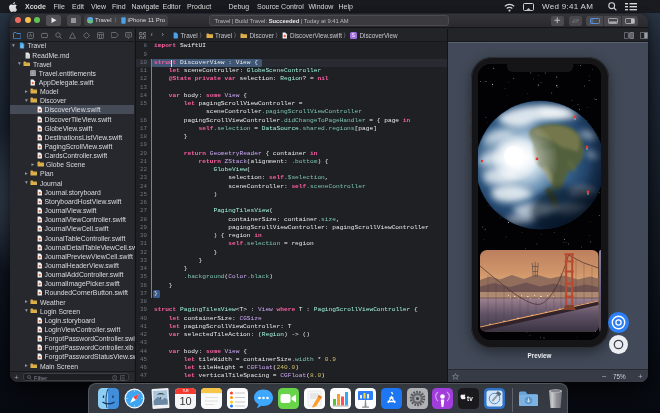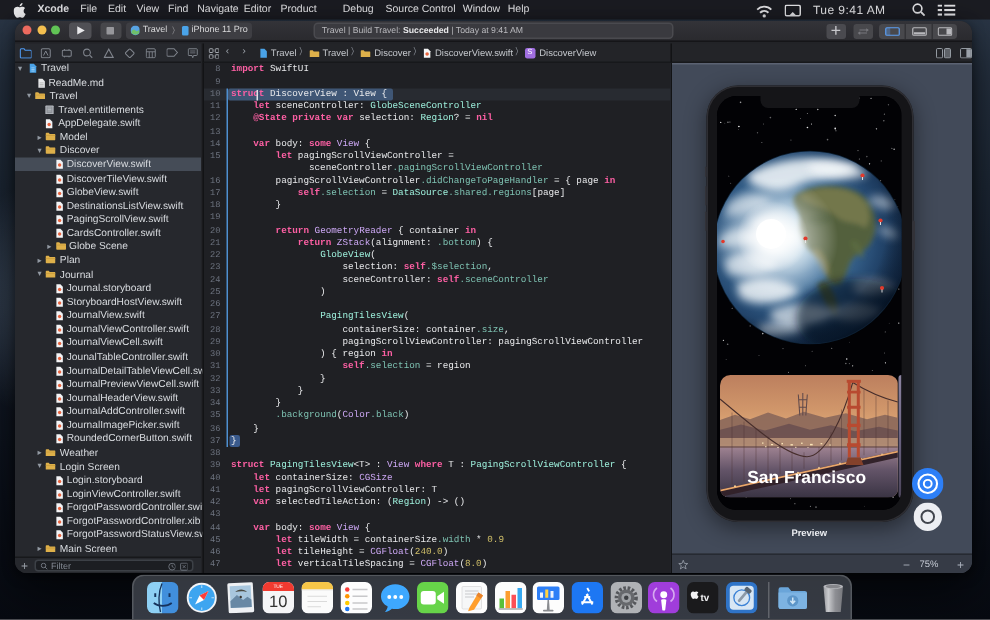--- a/index.html
+++ b/index.html
@@ -97,21 +97,21 @@
 
   <svg style="position:absolute;left:504px;top:2.5px;" width="11" height="9" viewBox="0 0 11 9">
     <path d="M0.8 3.4 A6.6 6.6 0 0 1 10.2 3.4" fill="none" stroke="#e6e6e9" stroke-width="1.2"></path>
     <path d="M2.7 5.5 A3.9 3.9 0 0 1 8.3 5.5" fill="none" stroke="#e6e6e9" stroke-width="1.2"></path>
     <circle cx="5.5" cy="7.6" r="1.1" fill="#e6e6e9"></circle>
   </svg>
   <svg style="position:absolute;left:523px;top:2.5px;" width="11" height="9" viewBox="0 0 11 9">
     <rect x="0.5" y="0.5" width="10" height="7" rx="1" fill="none" stroke="#e6e6e9" stroke-width="1"></rect>
     <path d="M3 7.5 L5.5 5 L8 7.5 Z" fill="#e6e6e9"></path>
   </svg>
-  <span style="position:absolute;left:542px;top:1.8px;font-size:8px;letter-spacing:0.3px;">Tue 9:41 AM</span>
+  <span style="position:absolute;left:542px;top:1.8px;font-size:8px;letter-spacing:0.3px;">Wed 9:41 AM</span>
   <svg style="position:absolute;left:608px;top:2.2px;" width="9" height="9" viewBox="0 0 9 9">
     <circle cx="3.7" cy="3.7" r="2.9" fill="none" stroke="#e6e6e9" stroke-width="1.1"></circle>
     <line x1="6" y1="6" x2="8.4" y2="8.4" stroke="#e6e6e9" stroke-width="1.2"></line>
   </svg>
   <svg style="position:absolute;left:625px;top:3px;" width="12" height="8" viewBox="0 0 12 8">
     <rect x="0" y="0" width="3" height="1.4" fill="#e6e6e9"></rect>
       <rect x="0" y="3" width="3" height="1.4" fill="#e6e6e9"></rect>
       <rect x="0" y="6" width="3" height="1.4" fill="#e6e6e9"></rect>
     <rect x="4.5" y="0" width="7.5" height="1.4" fill="#e6e6e9"></rect>
       <rect x="4.5" y="3" width="7.5" height="1.4" fill="#e6e6e9"></rect>
@@ -1083,21 +1083,20 @@
             <rect x="85.2" y="4" width="2" height="51"></rect>
             <rect x="91.2" y="4" width="2" height="51"></rect>
             <rect x="84.5" y="3.2" width="9.4" height="2"></rect>
             <rect x="84.7" y="10.5" width="9" height="1.8"></rect>
             <rect x="84.7" y="20.5" width="9" height="2"></rect>
             <rect x="84.7" y="32.5" width="9" height="2.2"></rect>
             <rect x="84.7" y="45.5" width="9" height="2.4"></rect>
           </g>
           <path d="M85.2 55 L93.7 55 L95.7 60 L83.7 60 Z" fill="#84412b"></path>
         </svg>
-        <div id="sftext">San Francisco</div>
       </div>
       <div id="sliver"></div>
     </div>
     <div class="sbtn" style="left:-1px;top:54px;height:7px;"></div>
     <div class="sbtn" style="left:-1px;top:67px;height:13px;"></div>
     <div class="sbtn" style="left:-1px;top:84px;height:13px;"></div>
     <div class="sbtn" style="right:-1px;top:90px;height:20px;"></div>
   </div>
   <div id="pvbtn1"><svg width="21" height="21" viewBox="0 0 21 21">
           <circle cx="10.5" cy="10.5" r="10.5" fill="#2d7ff7"></circle>

